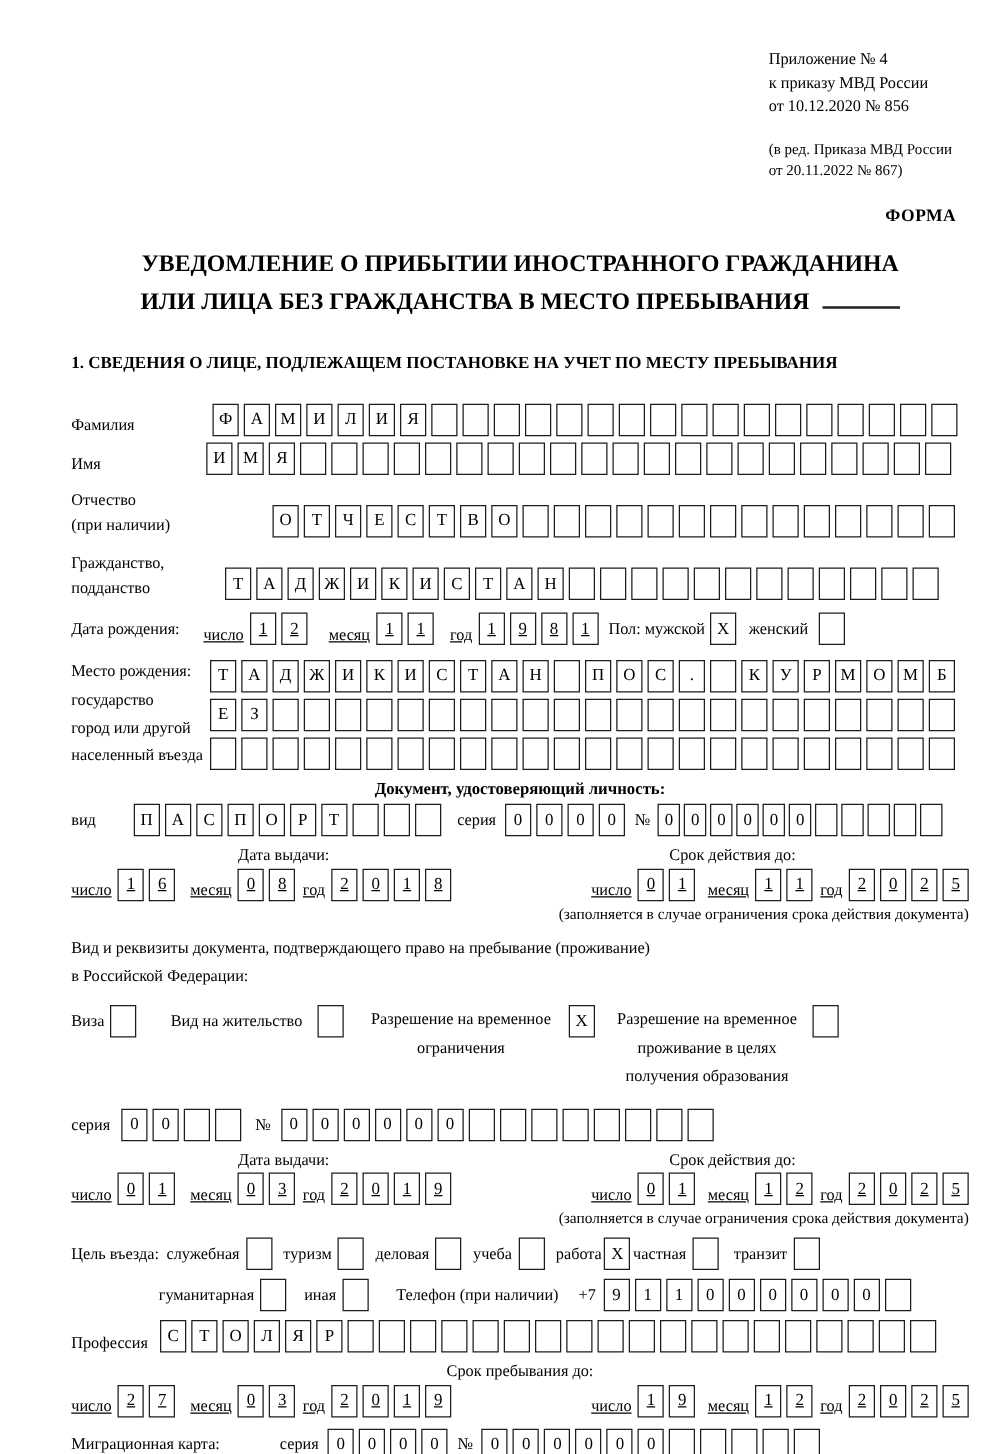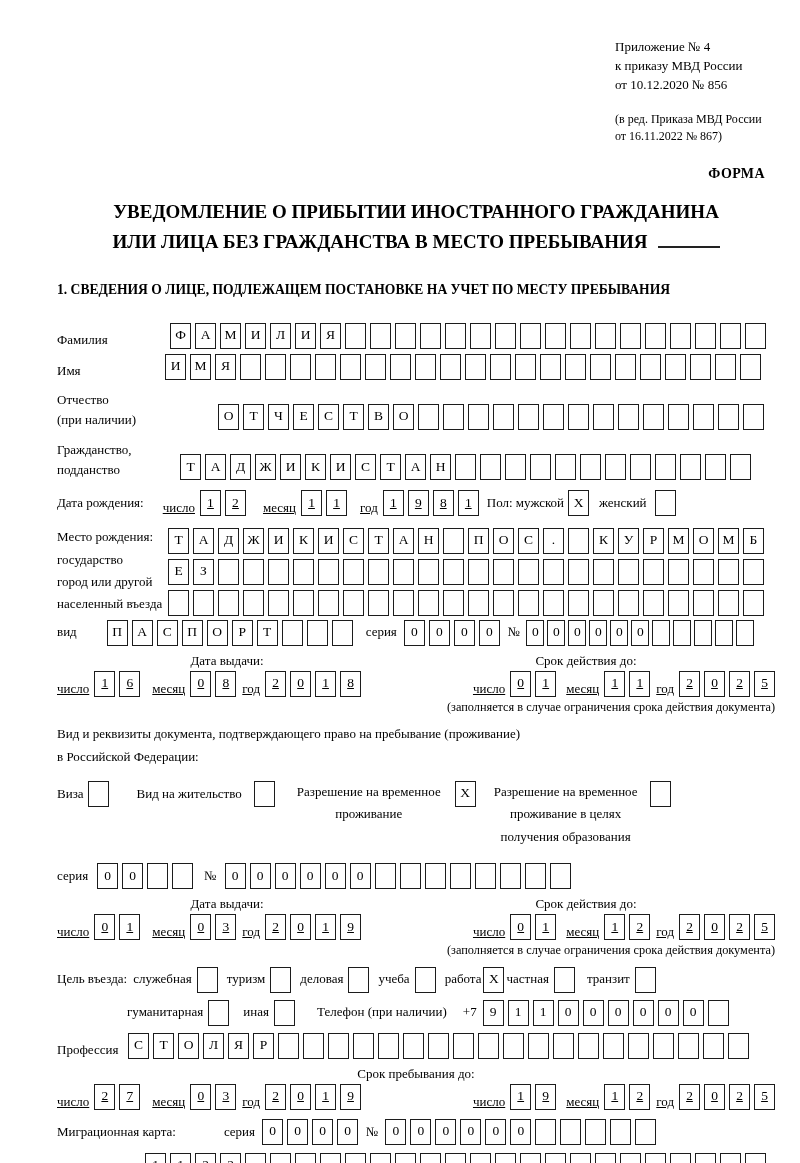--- a/index.html
+++ b/index.html
@@ -54,21 +54,21 @@
 <body>
 
 <div class="page">
 
   <div class="annex">
     <div>Приложение № 4</div>
     <div>к приказу МВД России</div>
     <div>от 10.12.2020 № 856</div>
     <div class="annex-note">
       <div>(в ред. Приказа МВД России</div>
-      <div>от 16.11.2022 № 867)</div>
+      <div>от 20.11.2022 № 867)</div>
     </div>
   </div>
 
   <div class="form-word">ФОРМА</div>
 
   <div class="title">
     <div>УВЕДОМЛЕНИЕ О ПРИБЫТИИ ИНОСТРАННОГО ГРАЖДАНИНА</div>
     <div>
       <span>ИЛИ ЛИЦА БЕЗ ГРАЖДАНСТВА В МЕСТО ПРЕБЫВАНИЯ</span><span class="uline"></span>
     </div>
@@ -312,20 +312,21 @@
           <div class="cell"></div>
           <div class="cell"></div>
           <div class="cell"></div>
           <div class="cell"></div>
           <div class="cell"></div>
           <div class="cell"></div>
         </div>
     </div>
   </div>
 
+  <div class="center-b">Документ, удостоверяющий личность:</div>
 
   <div class="frow" style="margin-top:4px;align-items:center">
     <span>вид</span>
     <span class="cells" style="margin-left:30px">
         <div class="cell">П</div>
         <div class="cell">А</div>
         <div class="cell">С</div>
         <div class="cell">П</div>
         <div class="cell">О</div>
         <div class="cell">Р</div>
@@ -413,21 +414,21 @@
       <span class="txt">Виза</span>
       <span class="cell" style="margin-left:4px"></span>
     </div>
     <div class="pt-item" style="margin-left:28px">
       <span class="txt">Вид на жительство</span>
       <span class="cell" style="margin-left:12px"></span>
     </div>
     <div class="pt-item" style="margin-left:22px">
       <div class="pt-label">
         <div>Разрешение на временное</div>
-        <div>проживание</div>
+        <div>ограничения</div>
       </div>
       <span class="cell" style="margin-left:14px">X</span>
     </div>
     <div class="pt-item" style="margin-left:18px">
       <div class="pt-label">
         <div>Разрешение на временное</div>
         <div>проживание в целях</div>
         <div>получения образования</div>
       </div>
       <span class="cell" style="margin-left:12px"></span>

